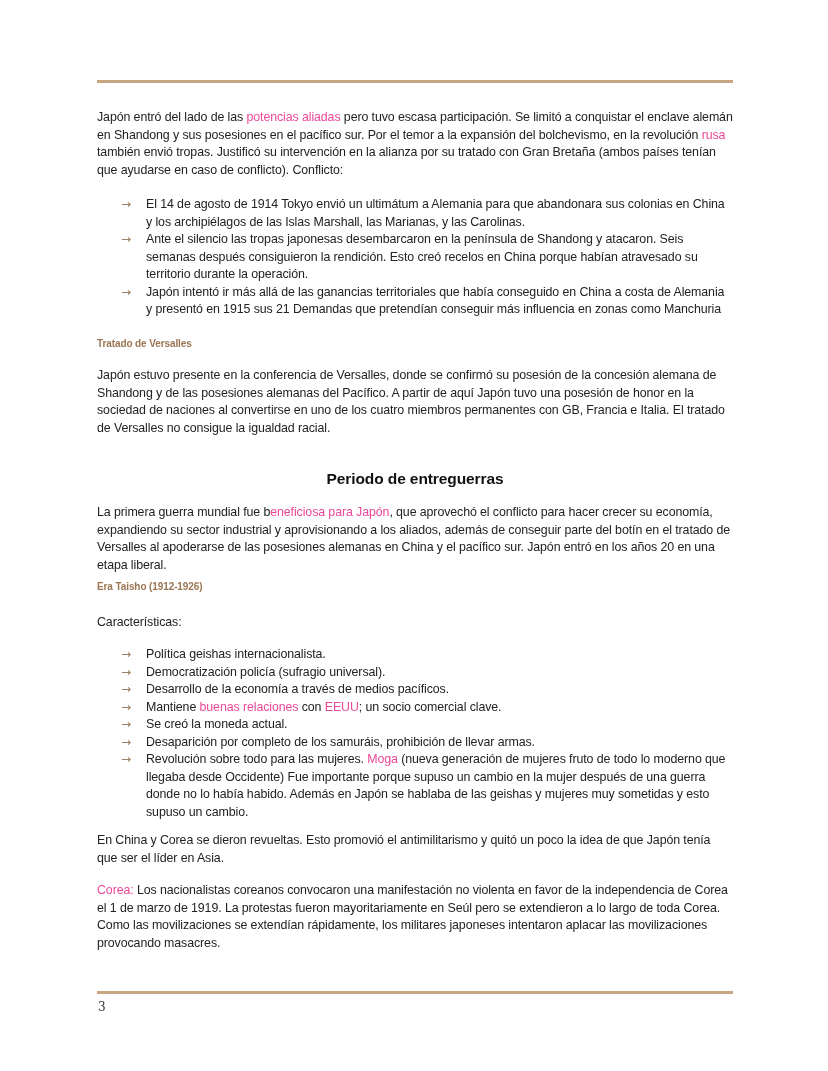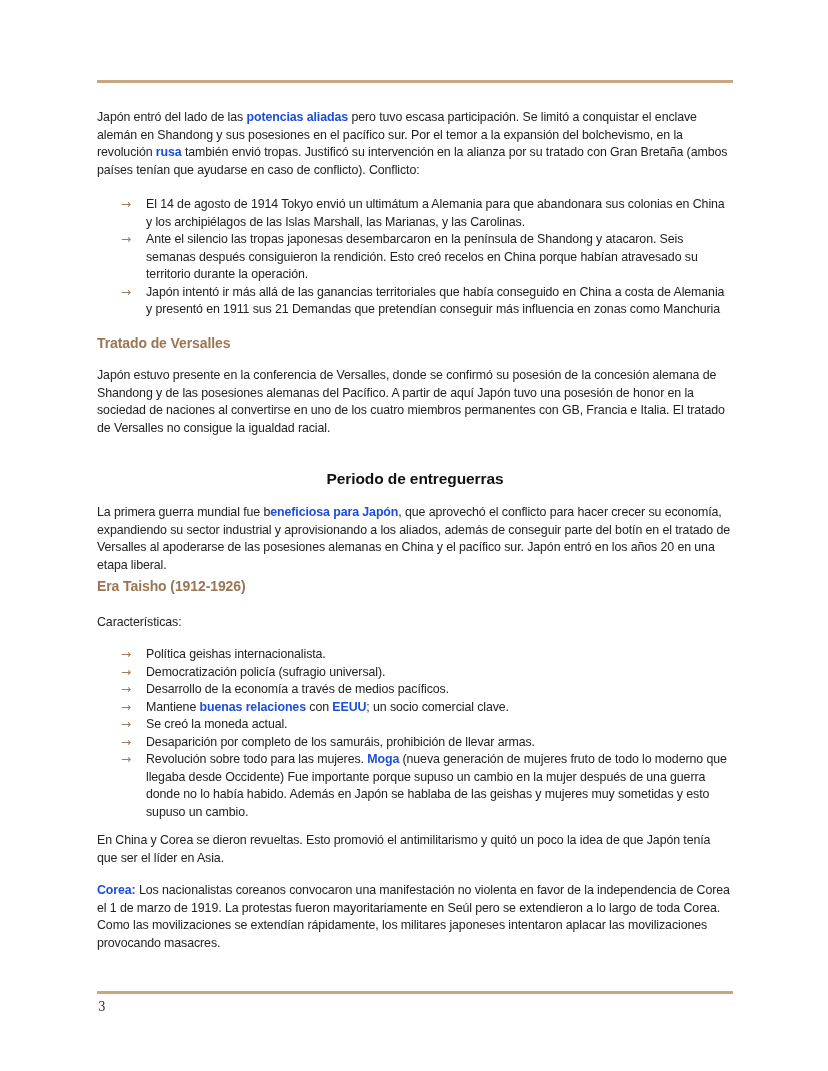--- a/index.html
+++ b/index.html
@@ -28,21 +28,21 @@
     .content {
       position: absolute;
       left: 97px;
       top: 109px;
       width: 636px;
       font-size: 12.4px;
       line-height: 17.5px;
       letter-spacing: -0.1px;
     }
     p { margin: 0; }
-    b { font-weight: bold; color: #1d4ed8; }
+    b { font-weight: normal; color: #ec4899; }
 
     ul.arrow-list {
       list-style: none;
       margin: 0;
       padding: 0;
     }
     ul.arrow-list li {
       position: relative;
       padding-left: 49px;
     }
@@ -51,21 +51,21 @@
       left: 24px;
       top: 0;
       color: #9c7a5c;
       font-size: 12px;
       font-family: "DejaVu Sans", sans-serif;
     }
 
     .subheading {
       color: #9b7654;
       font-weight: bold;
-      font-size: 14px;
+      font-size: 10px;
     }
     .section-heading {
       font-size: 15.5px;
       font-weight: bold;
       color: #111111;
       line-height: 20px;
       text-align: center;
     }
     .page-number {
       position: absolute;
@@ -81,21 +81,21 @@
 
 <div class="rule rule-top"></div>
 
 <div class="content">
 
   <p><span>Japón entró del lado de las </span><b>potencias aliadas</b><span> pero tuvo escasa participación. Se limitó a conquistar el enclave alemán en Shandong y sus posesiones en el pacífico sur. Por el temor a la expansión del bolchevismo, en la revolución </span><b>rusa</b><span> también envió tropas. Justificó su intervención en la alianza por su tratado con Gran Bretaña (ambos países tenían que ayudarse en caso de conflicto). Conflicto:</span></p>
 
   <ul class="arrow-list" style="margin-top:17px;">
     <li><span class="arrow">→</span><span>El 14 de agosto de 1914 Tokyo envió un ultimátum a Alemania para que abandonara sus colonias en China y los archipiélagos de las Islas Marshall, las Marianas, y las Carolinas.</span></li>
     <li><span class="arrow">→</span><span>Ante el silencio las  tropas japonesas desembarcaron en la península de Shandong y atacaron. Seis semanas después consiguieron la rendición. Esto creó recelos en China porque habían atravesado su territorio durante la operación.</span></li>
-    <li><span class="arrow">→</span><span> Japón intentó ir más allá de las ganancias territoriales que había conseguido en China a costa de Alemania y presentó en 1911 sus 21 Demandas que pretendían conseguir más influencia en zonas como Manchuria</span></li>
+    <li><span class="arrow">→</span><span> Japón intentó ir más allá de las ganancias territoriales que había conseguido en China a costa de Alemania y presentó en 1915 sus 21 Demandas que pretendían conseguir más influencia en zonas como Manchuria</span></li>
   </ul>
 
   <p class="subheading" style="margin-top:16px;">Tratado de Versalles</p>
 
   <p style="margin-top:15px;">Japón estuvo presente en la conferencia de Versalles, donde se confirmó su posesión de la concesión alemana de Shandong y de las posesiones alemanas del Pacífico. A partir de aquí Japón tuvo una posesión de honor en la sociedad de naciones al convertirse en uno de los cuatro miembros permanentes con GB, Francia e Italia. El tratado de Versalles no consigue la igualdad racial.</p>
 
   <p class="section-heading" style="margin-top:32px;">Periodo de entreguerras</p>
 
   <p style="margin-top:15px;"><span>La primera guerra mundial fue b</span><b>eneficiosa para Japón</b><span>, que aprovechó el conflicto para hacer crecer su economía, expandiendo su sector industrial y aprovisionando a los aliados, además de conseguir parte del botín en el tratado de Versalles al apoderarse de las posesiones alemanas en China y el pacífico sur. Japón entró en los años 20 en una etapa liberal.</span></p>
 

